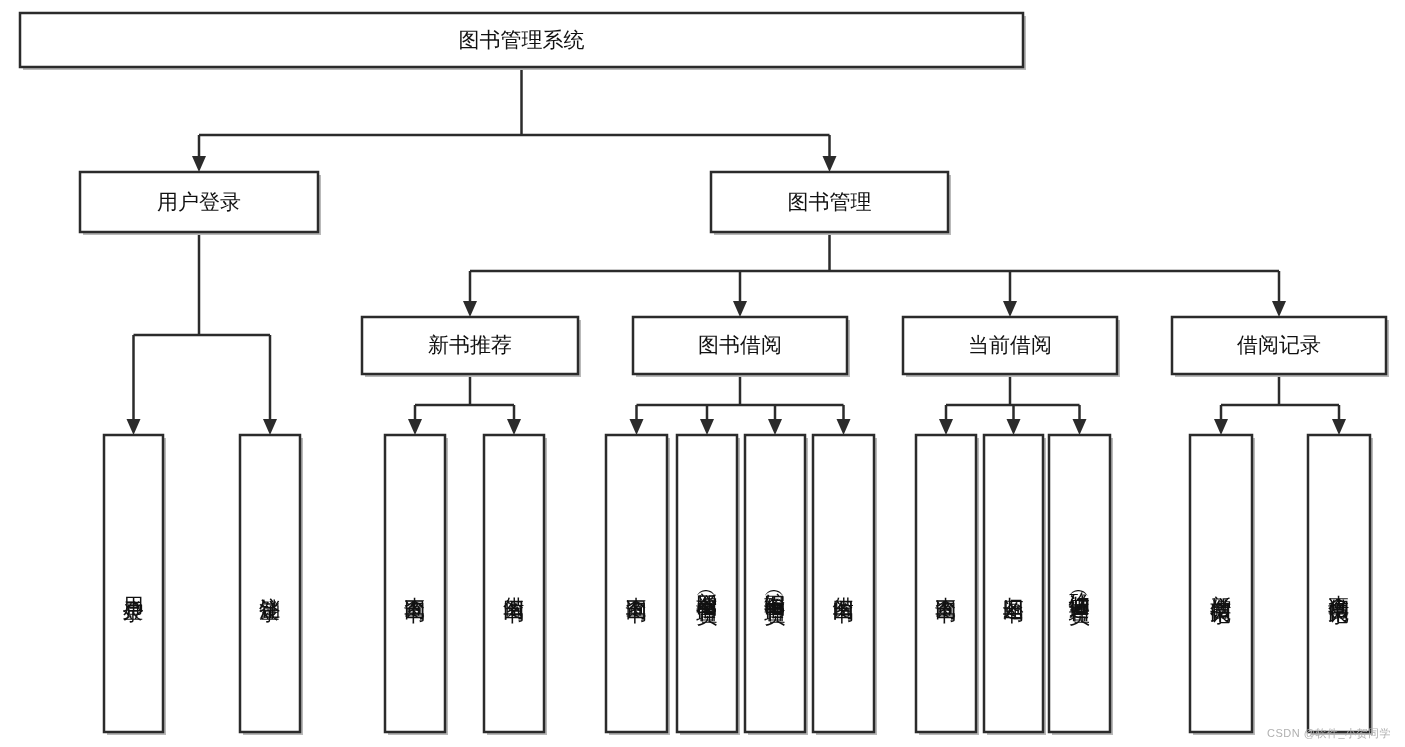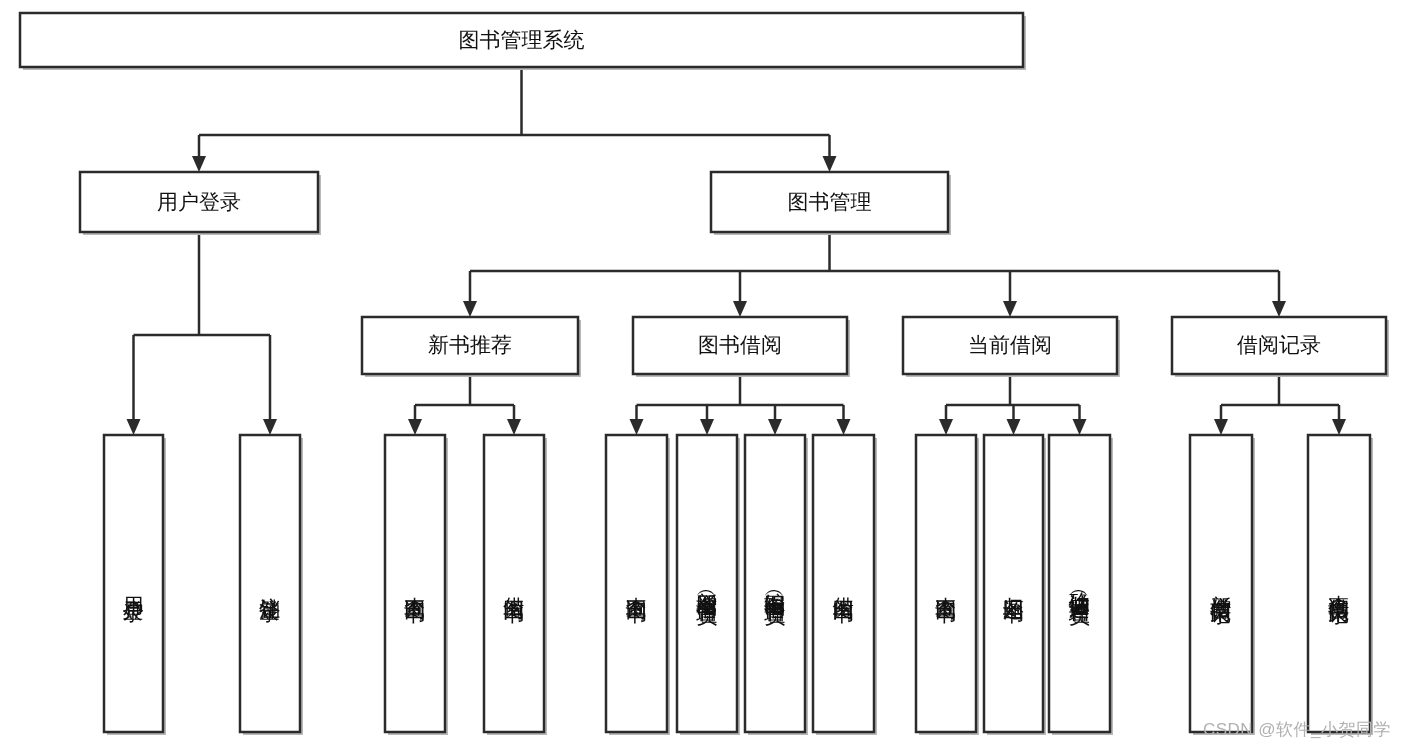--- a/index.html
+++ b/index.html
@@ -63,21 +63,21 @@
     letter-spacing: 2px;
     text-align: center;
     white-space: nowrap;
     pointer-events: none;
   }
   .watermark {
     position: absolute;
     right: 14px;
     bottom: 6px;
     font-family: "Liberation Sans", "DejaVu Sans", sans-serif;
-    font-size: 17px;
+    font-size: 11px;
     color: #b0b0b0;
     letter-spacing: 0.5px;
     user-select: none;
     white-space: nowrap;
   }
 </style>
 </head>
 <body>
 
 <div id="diagram-root">

